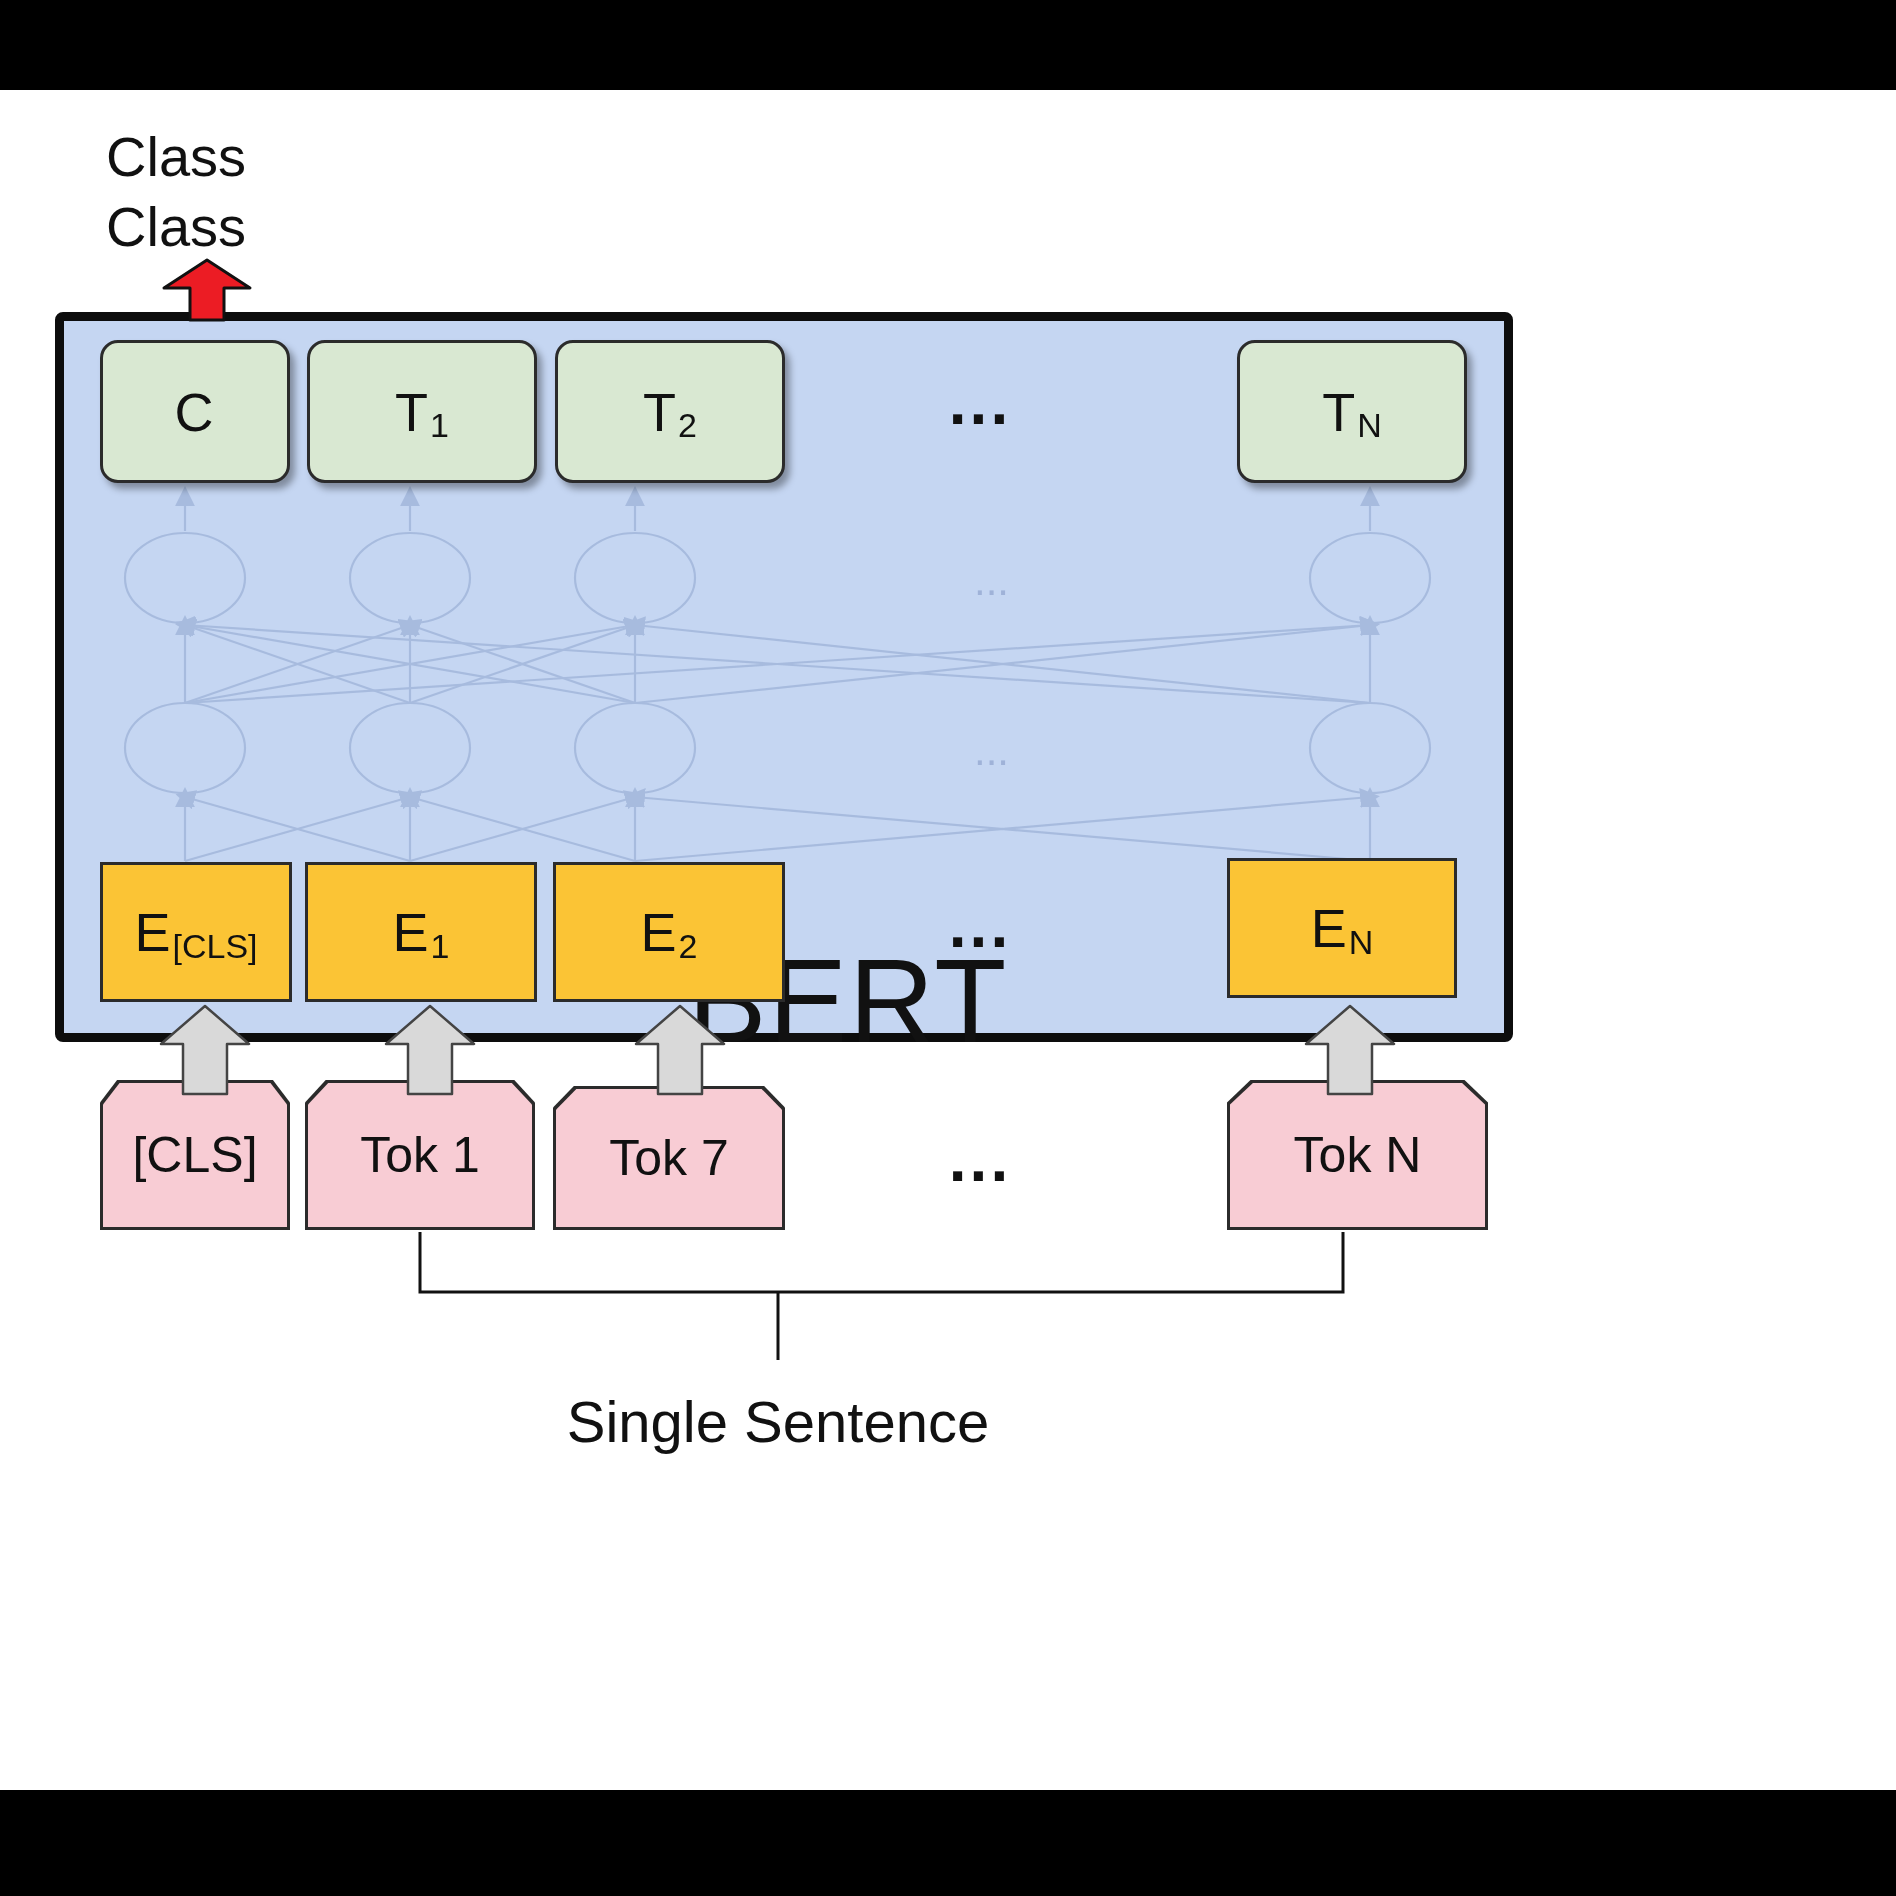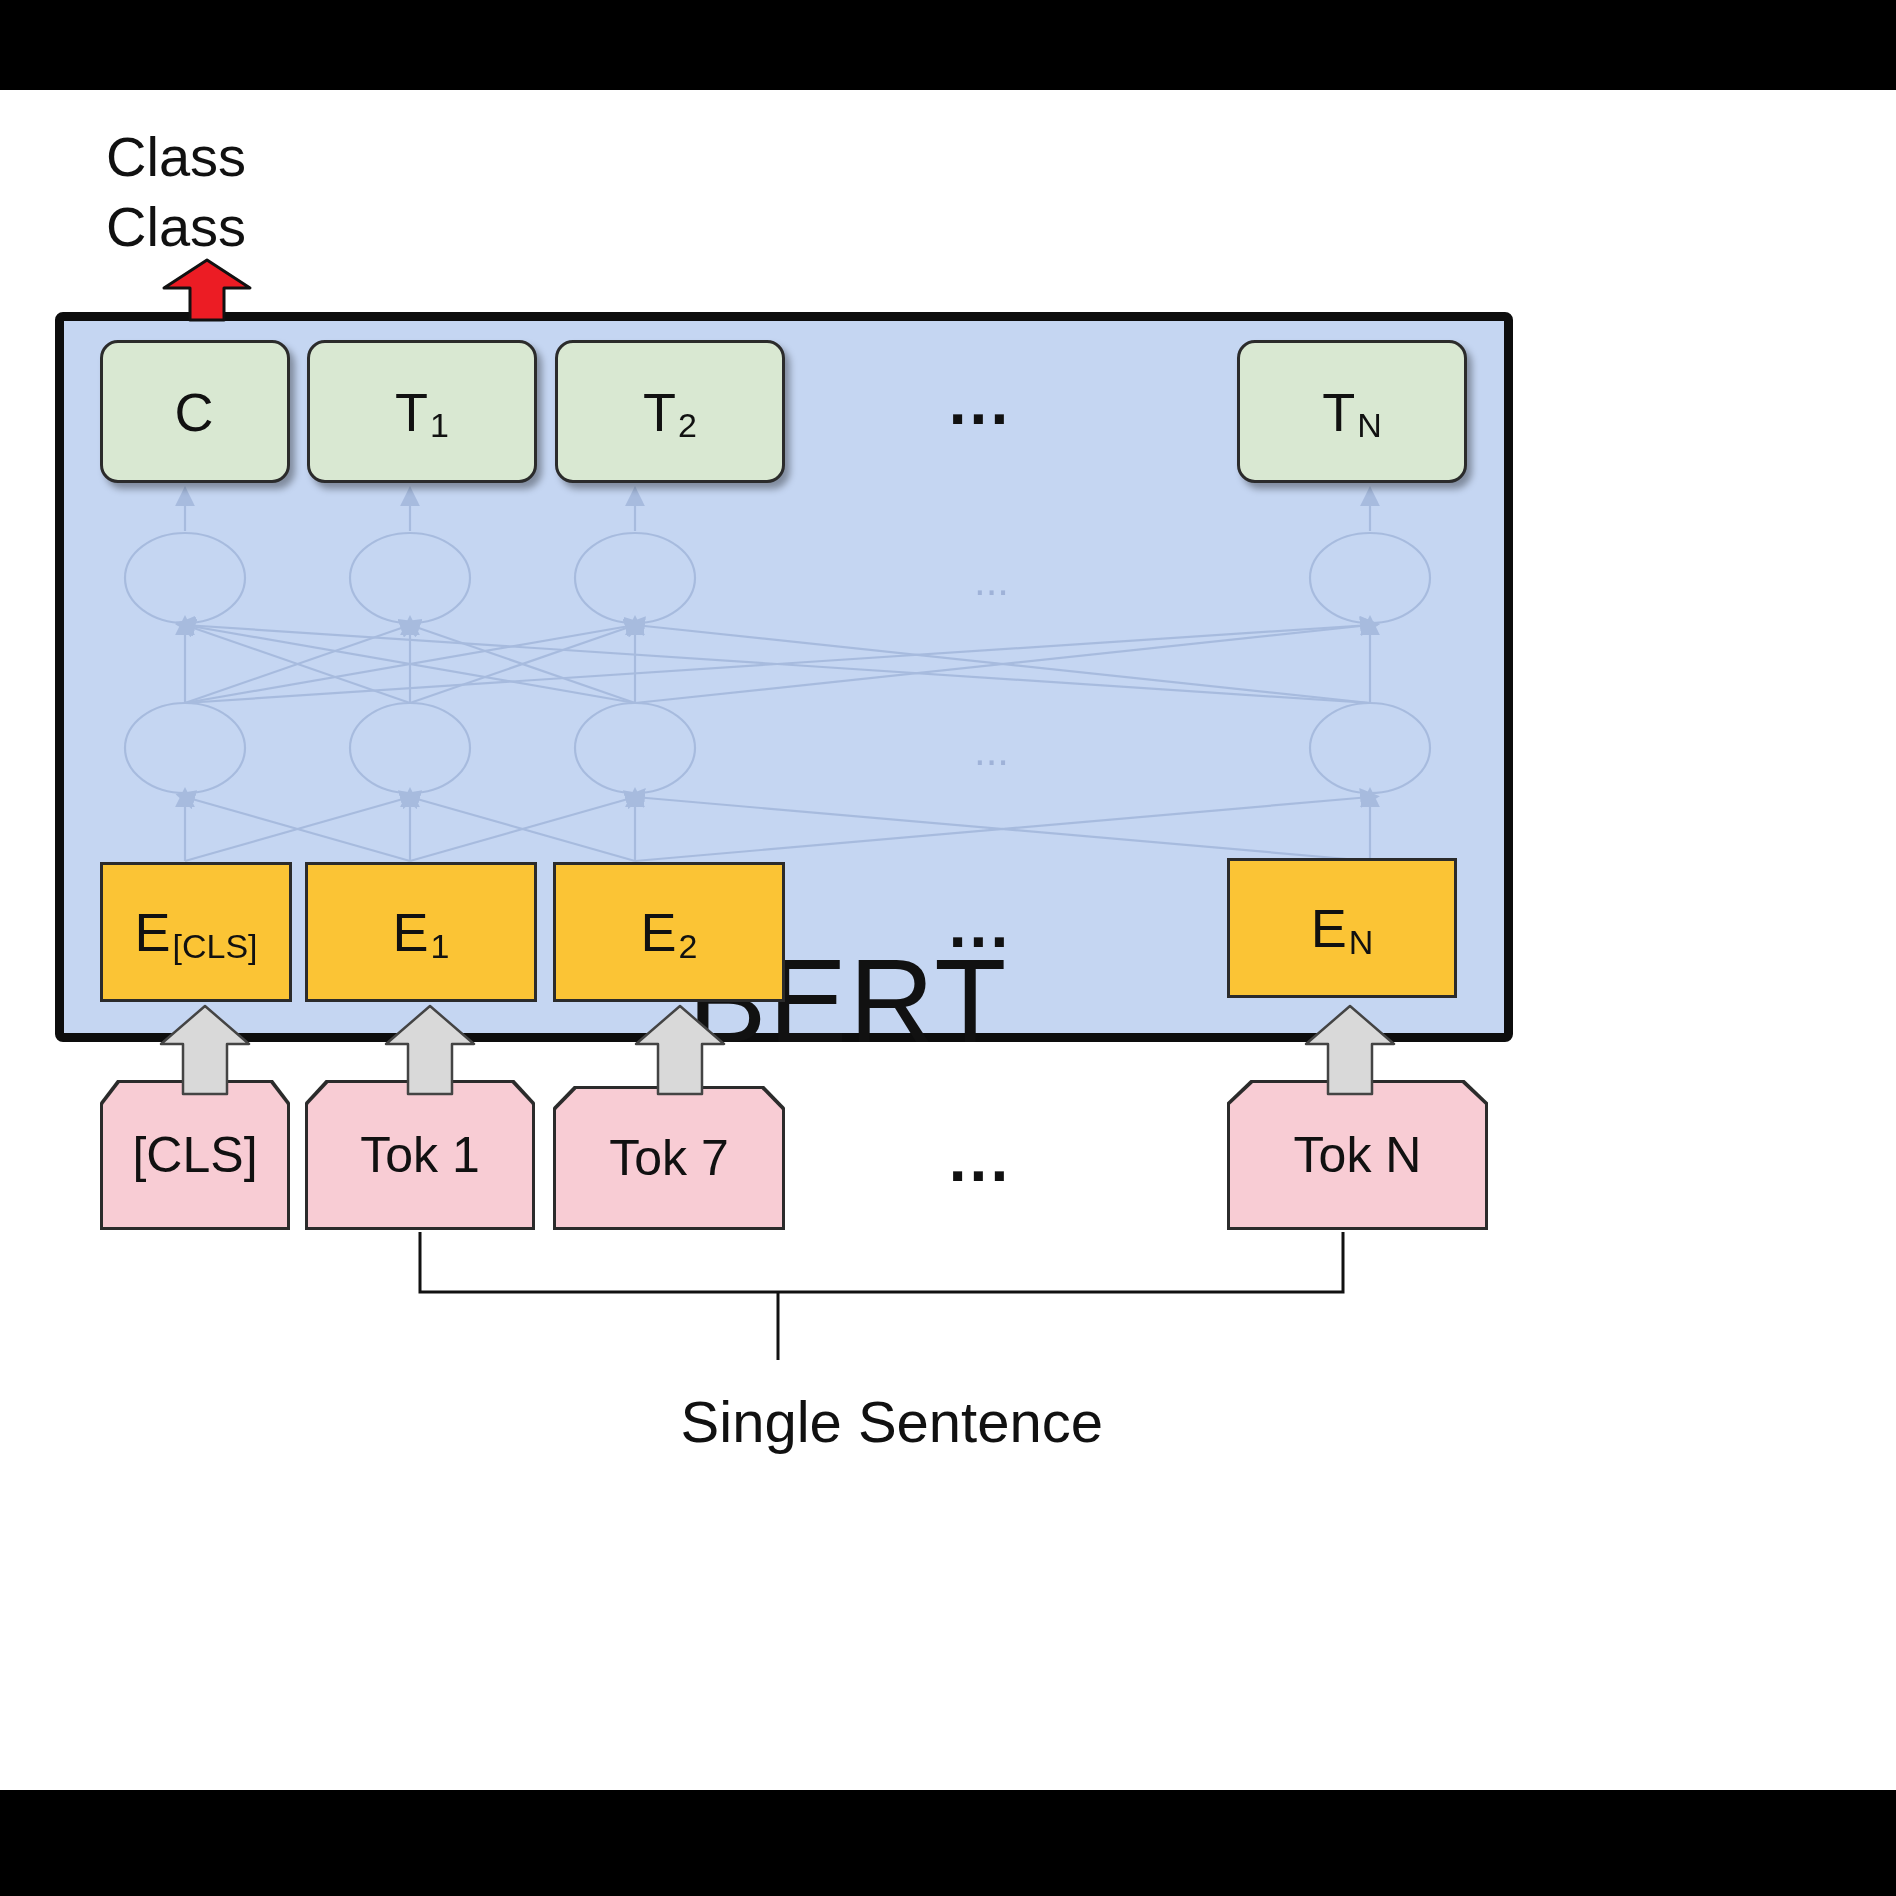--- a/index.html
+++ b/index.html
@@ -31,21 +31,21 @@
 
   .garrow{position:absolute;width:92px;height:92px;z-index:4;}
 
   .token{position:absolute;top:1080px;height:150px;z-index:3;
          clip-path:polygon(9% 0,91% 0,100% 15%,100% 100%,0 100%,0 15%);background:#2b2b2b;}
   .token-inner{position:absolute;inset:3px;background:var(--token-fill,#f8ccd4);
          clip-path:polygon(9% 0,91% 0,100% 15%,100% 100%,0 100%,0 15%);
          display:flex;align-items:center;justify-content:center;font-size:50px;}
 
   .bracket{position:absolute;left:300px;top:1228px;width:1200px;height:140px;}
-  .caption{position:absolute;left:453px;top:1388px;width:650px;text-align:right;font-size:58px;}
+  .caption{position:absolute;left:453px;top:1388px;width:650px;text-align:center;font-size:58px;}
 </style>
 </head>
 <body>
 
 <div class="frame">
   <div class="bar top"></div>
   <div class="bar bottom"></div>
 
   <div class="class-label">
     <div>Class</div>

